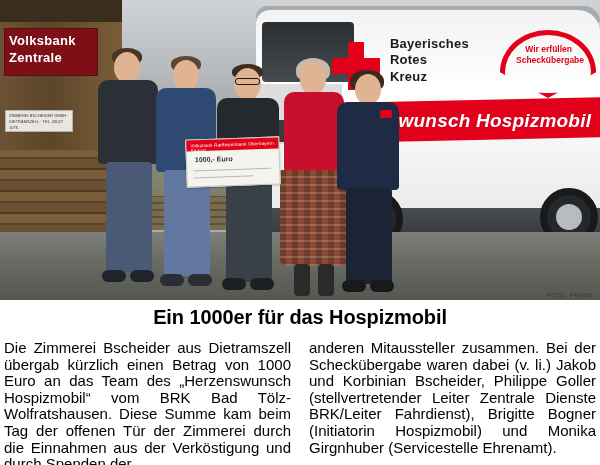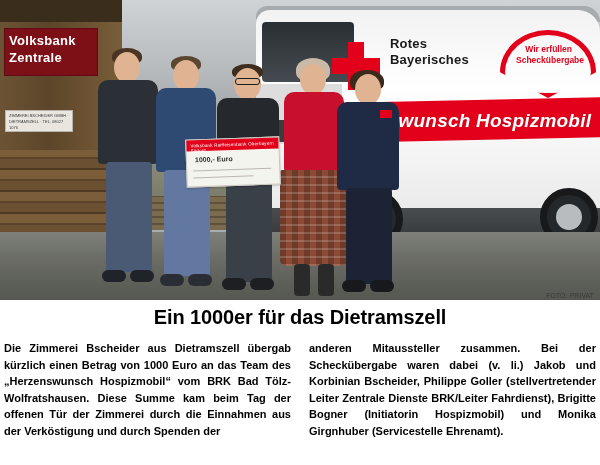--- a/index.html
+++ b/index.html
@@ -269,26 +269,25 @@
   
   .columns {
     position: absolute; left: 0; top: 340px; width: 600px; height: 125px;
     display: flex;
     gap: 18px;
     padding: 0 4px;
     box-sizing: border-box;
   }
   .col {
     width: 288px;
-    font-size: 11px;
+    font-size: 15px;
     line-height: 16.6px;
     color: #000000;
     text-align: justify;
     hyphens: none;
-    font-weight: bold;
   }
   .credit {
     position: absolute; right: 6px; bottom: 1px;
     font-size: 6.5px; color: #3a3a3a; letter-spacing: .3px;
   }
 </style>
 </head>
 <body>
 
 <div class="page">
@@ -303,22 +302,23 @@
     <div class="van"></div>
     <div class="van-window"></div>
     <div class="van-hood"></div>
     <div class="van-grill"></div>
 
     <div class="brk-cross-wrap">
       <div class="brk-cross-h"></div>
       <div class="brk-cross-v"></div>
     </div>
     <div class="brk-text">
+      <div>Bayerisches</div>
       <div>Rotes</div>
-      <div>Bayerisches</div>
+      <div>Kreuz</div>
     </div>
 
     <div class="heart-logo">
       <div class="heart-shape"></div>
       <div class="heart-text">
         <div>Wir erfüllen</div>
         <div>Scheckübergabe</div>
       </div>
     </div>
 
@@ -392,20 +392,20 @@
         <span>Volksbank Raiffeisenbank Oberbayern Südost</span>
       </div>
       <div class="cheque-amt">1000,- Euro</div>
       <div class="cheque-line" style="top:30px; width:78px;"></div>
       <div class="cheque-line" style="top:37px; width:60px;"></div>
     </div>
 
     <div class="credit">FOTO: PRIVAT</div>
   </div>
 
-  <div class="headline">Ein 1000er für das Dietramszell</div>
+  <div class="headline">Ein 1000er für das Hospizmobil</div>
 
   <div class="columns">
     <div class="col">Die Zimmerei Bscheider aus Dietramszell übergab kürzlich einen Betrag von 1000 Euro an das Team des „Herzenswunsch Hospizmobil“ vom BRK Bad Tölz-Wolfratshausen. Diese Summe kam beim Tag der offenen Tür der Zimmerei durch die Einnahmen aus der Verköstigung und durch Spenden der</div>
     <div class="col">anderen Mitaussteller zusammen. Bei der Scheckübergabe waren dabei (v. li.) Jakob und Korbinian Bscheider, Philippe Goller (stellvertretender Leiter Zentrale Dienste BRK/Leiter Fahrdienst), Brigitte Bogner (Initiatorin Hospizmobil) und Monika Girgnhuber (Servicestelle Ehrenamt).</div>
   </div>
 
 </div>
 
 </body></html>

